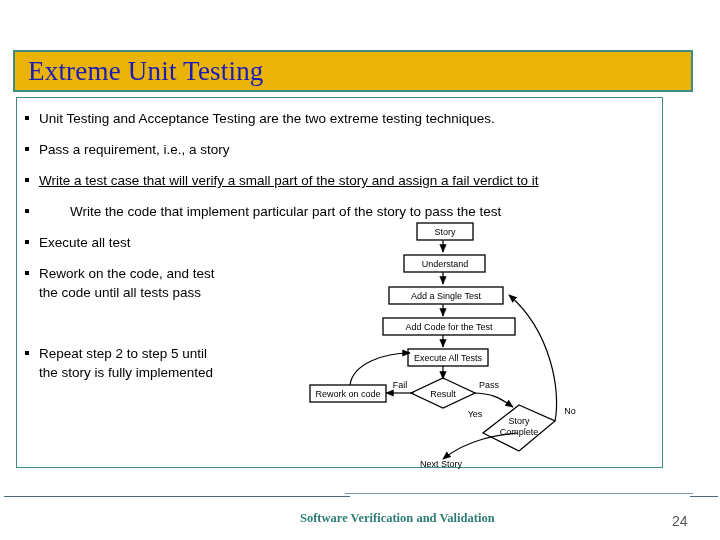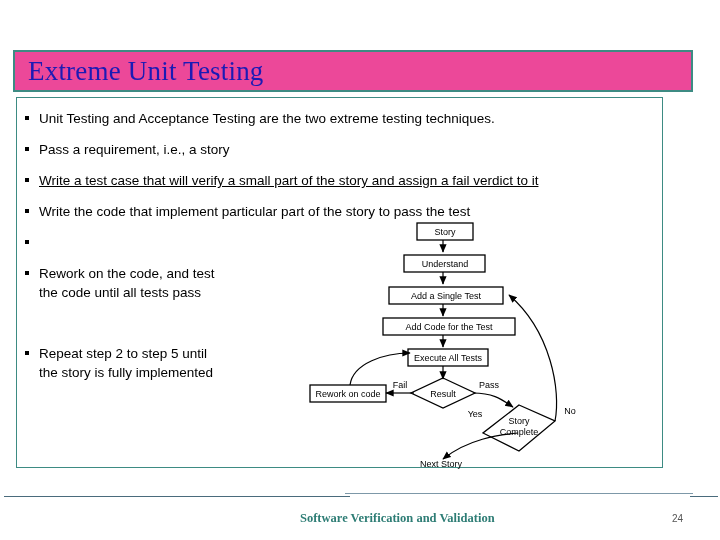--- a/index.html
+++ b/index.html
@@ -11,21 +11,21 @@
     position:relative;
   }
 
   
   #title-box{
     position:absolute;
     left:13px; top:50px;
     width:680px; height:42px;
     border:2px solid #3d8b83;
     box-sizing:border-box;
-    background:#ec4899;
+    background:#eab308;
   }
   #title-text{
     position:absolute;
     left:13px; top:4px;
     font-family:"Liberation Serif", serif;
     font-size:27px;
     color:#1b1bb5;
     letter-spacing:.2px;
     white-space:nowrap;
   }
@@ -108,21 +108,21 @@
     font-weight:bold;
     font-size:12.5px;
     color:#2e7d75;
     white-space:nowrap;
     margin-left:42px;
   }
   #footer-page{
     position:absolute;
     left:672px; top:513px;
     font-family:"Liberation Sans", sans-serif;
-    font-size:10px;
+    font-size:14px;
     color:#555555;
   }
 </style>
 </head>
 <body>
 
 <div id="title-box">
   <div id="title-text">Extreme Unit Testing</div>
 </div>
 
@@ -138,27 +138,28 @@
     <div class="bullet-row" style="left:8px; top:42px;">
       <span class="bullet-mark"><i></i></span>
       <span class="bullet-text">Pass a requirement, i.e., a story</span>
     </div>
 
     <div class="bullet-row" style="left:8px; top:73px;text-decoration:underline;">
       <span class="bullet-mark"><i></i></span>
       <span class="bullet-text">Write a test case that will verify a small part of the story and assign a fail verdict to it</span>
     </div>
 
-    <div class="bullet-row" style="left:8px; top:104px;">
+    <div class="bullet-row" style="left:8px; top:104px;gap:31px;">
       <span class="bullet-mark"><i></i></span>
       <span class="bullet-text">Write the code that implement particular part of the story to pass the test</span>
     </div>
 
     <div class="bullet-row" style="left:8px; top:135px;">
       <span class="bullet-mark"><i></i></span>
+      <span class="bullet-text">Execute all test</span>
     </div>
 
     <div class="bullet-row" style="left:8px; top:166px;">
       <span class="bullet-mark"><i></i></span>
       <span class="bullet-text">Rework on the code, and test
  the code until all tests pass</span>
     </div>
 
     <div class="bullet-row" style="left:8px; top:218px;margin-top:28px;">
       <span class="bullet-mark"><i></i></span>

